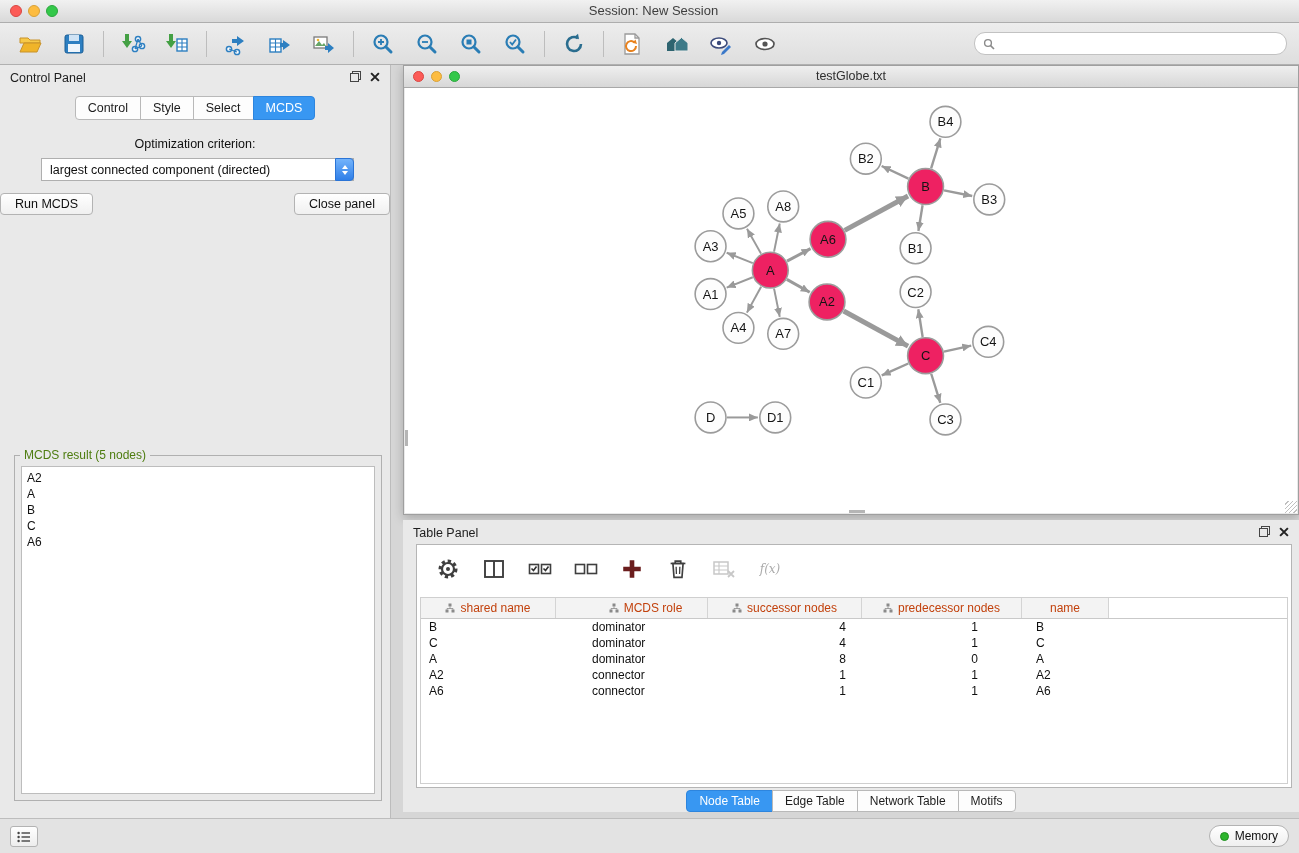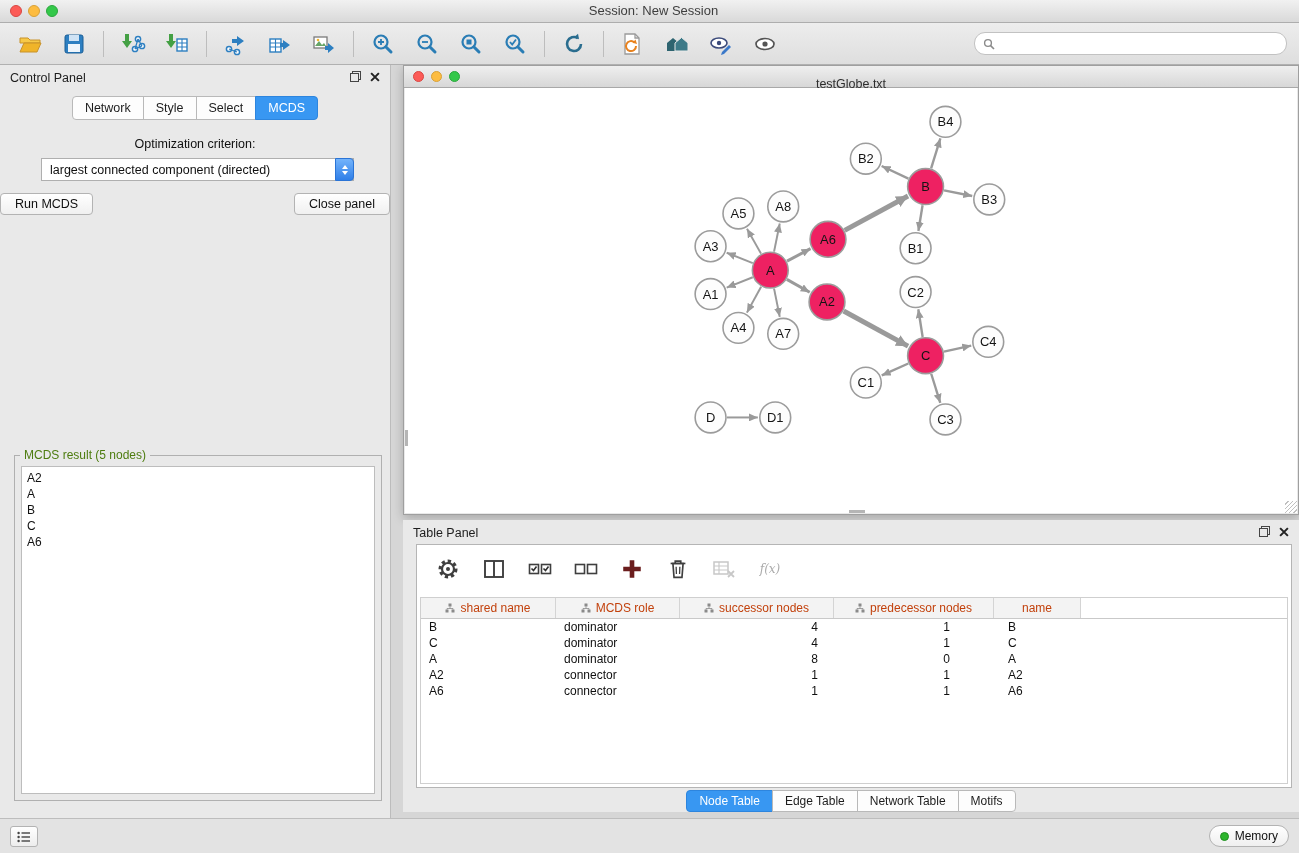--- a/index.html
+++ b/index.html
@@ -59,42 +59,42 @@
   .result-list{position:absolute;left:6px;right:6px;top:10px;bottom:6px;background:#fff;
     border:1px solid #bdbdbd;font-size:12px;padding:3px 5px;box-sizing:border-box;overflow:hidden;}
   .result-item{height:16px;line-height:16px;color:#101010;}
   
   .net-win{position:absolute;left:403px;top:65px;width:896px;height:450px;background:#e9e9e9;
     border:1px solid #9f9f9f;box-sizing:border-box;box-shadow:0 3px 10px rgba(0,0,0,.22);}
   .net-title{position:relative;height:21px;background:linear-gradient(#efefef,#d7d7d7);
     border-bottom:1px solid #a8a8a8;}
   .net-title .tl{top:5px;width:11px;height:11px;}
   .net-title .tl.red{left:9px}.net-title .tl.yellow{left:27px}.net-title .tl.green{left:45px}
-  .net-title .win-title{position:absolute;left:0;right:0;top:3px;text-align:center;font-size:12.5px;color:#2e2e2e;margin-top:8px;}
+  .net-title .win-title{position:absolute;left:0;right:0;top:3px;text-align:center;font-size:12.5px;color:#2e2e2e;}
   .net-canvas{position:absolute;left:1px;right:1px;top:22px;bottom:1px;background:#ffffff;}
   .net-canvas svg{width:100%;height:100%;display:block;}
   .node-label{font-family:"Liberation Sans",sans-serif;font-size:13px;fill:#141414;}
   .vthumb{position:absolute;left:0;top:342px;width:3px;height:16px;background:#b5b5b5;}
   .hthumb{position:absolute;left:444px;bottom:0;width:16px;height:3px;background:#b5b5b5;}
   .grip{position:absolute;right:0;bottom:0;width:12px;height:12px;
     background:repeating-linear-gradient(135deg,transparent,transparent 2px,#c0c0c0 2px,#c0c0c0 3px);}
   
   .table-panel{position:absolute;left:403px;top:520px;width:896px;height:292px;background:#e9e9e9;}
   .tp-content{position:absolute;left:13px;right:7px;top:24px;height:244px;background:#fff;
     border:1px solid #b5b5b5;box-sizing:border-box;}
   .tp-toolbar{position:absolute;left:0;right:0;top:0;height:48px;display:flex;align-items:center;
     gap:20px;padding:0 18px;box-sizing:border-box;}
   .tpico{display:flex;align-items:center;justify-content:center;width:26px;height:26px;}
   .fx{font-family:"DejaVu Serif","Liberation Serif",serif;font-style:italic;font-size:12px;color:#ababab;}
   .tp-grid{position:absolute;left:3px;right:3px;top:52px;bottom:3px;border:1px solid #cfcfcf;
     background:#fff;overflow:hidden;}
   .tg-head{display:flex;height:20px;border-bottom:1px solid #c9c9c9;background:#f3f3f3;font-size:12px;color:#c2410c;}
   .tg-hc{display:flex;align-items:center;justify-content:center;gap:5px;border-right:1px solid #d4d4d4;box-sizing:border-box;}
   .tg-hfill{flex:1;background:#fff;}
-  .c0{width:135px;}.c1{width:124px;}.c2{width:154px;}.c3{width:160px;}.c4{width:87px;}
+  .c0{width:135px;}.c1{width:124px;margin-left:28px;}.c2{width:154px;}.c3{width:160px;}.c4{width:87px;}
   .tg-row{display:flex;height:16px;font-size:12px;align-items:center;color:#101010;}
   .td{box-sizing:border-box;overflow:hidden;white-space:nowrap;}
   .td.c0{padding-left:8px;}.td.c1{padding-left:8px;}
   .td.c2{text-align:right;padding-right:16px;}.td.c3{text-align:right;padding-right:44px;}
   .td.c4{padding-left:14px;}
   .tp-tabs{position:absolute;left:0;right:0;top:270px;display:flex;justify-content:center;}
   .tp-tabs .seg{height:20px;line-height:20px;font-size:12px;}
   
   .statusbar{position:absolute;left:0;top:818px;width:1299px;height:35px;background:#e3e3e3;
     border-top:1px solid #bdbdbd;box-sizing:border-box;}
@@ -255,21 +255,21 @@
           </svg>
       </span>
       <span>
         <svg width="10" height="10" viewBox="0 0 9 9">
             <path d="M1 1l7 7M8 1L1 8" stroke="#222" stroke-width="1.8"></path>
           </svg>
       </span>
     </span>
   </div>
   <div class="seg-tabs">
-    <span class="seg">Network</span>
+    <span class="seg">Control</span>
     <span class="seg">Style</span>
     <span class="seg">Select</span>
     <span class="seg sel">MCDS</span>
   </div>
   <div class="opt-label">Optimization criterion:</div>
   <div class="dropdown">
     <span class="val">largest connected component (directed)</span>
     <span class="step">
       <span class="tri-up"></span>
         <span class="tri-down"></span>

